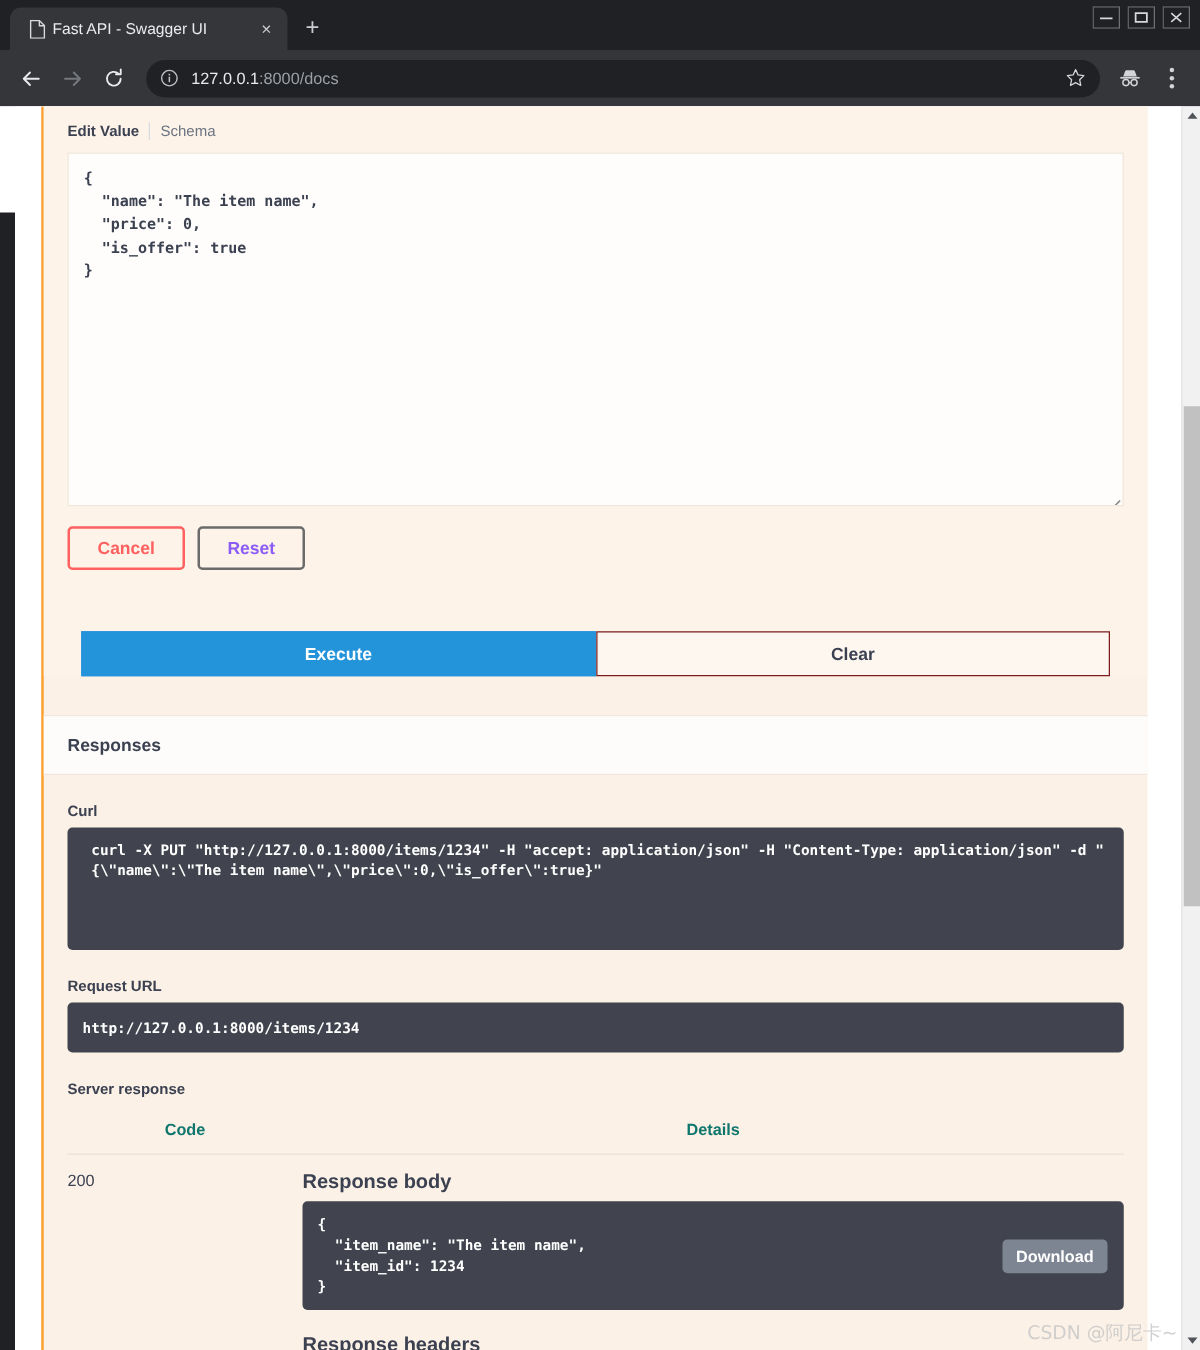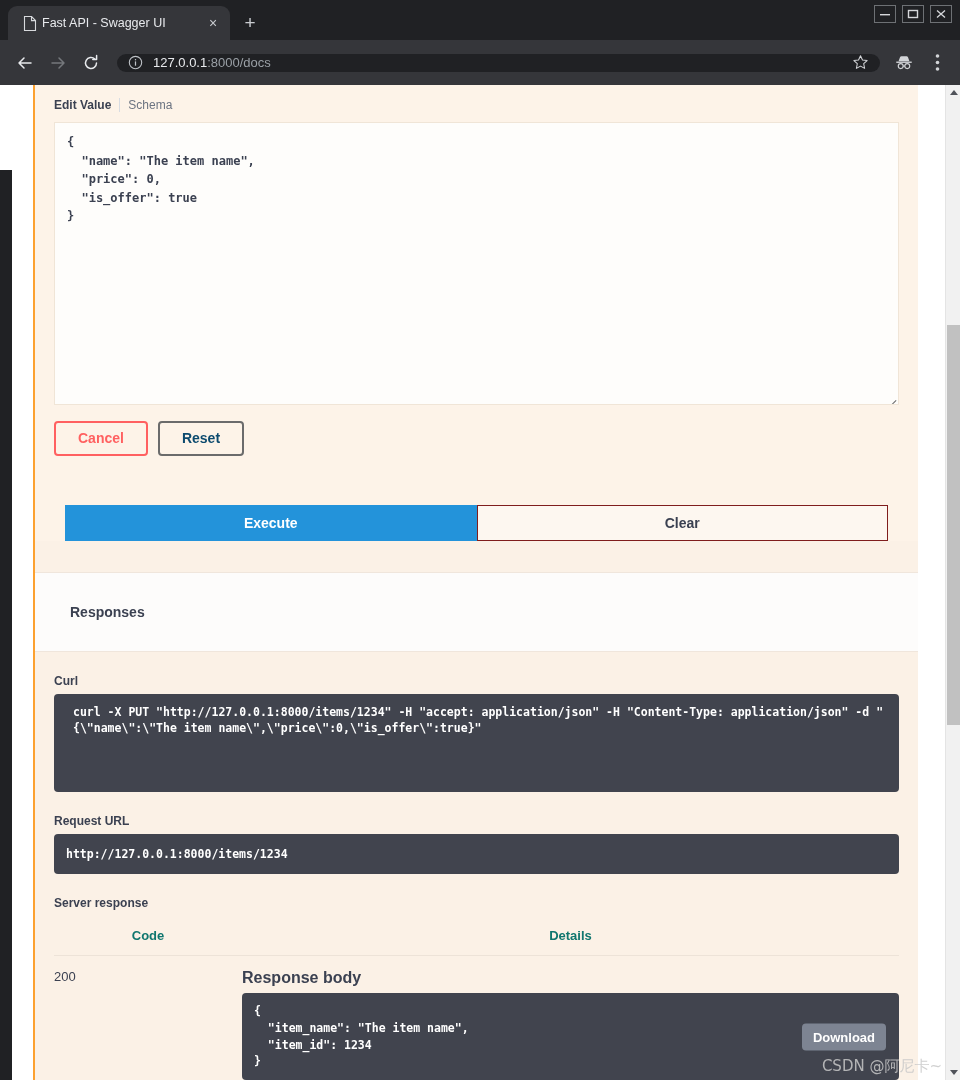--- a/index.html
+++ b/index.html
@@ -81,21 +81,21 @@
   }
   .nav-btn {
     width: 30px; height: 30px;
     display: flex; align-items: center; justify-content: center;
     border-radius: 50%;
     color: #e8eaed;
   }
   .nav-btn.disabled { color: #75787c; }
   .omnibox {
     flex: 1 1 auto;
-    height: 18px;
+    height: 30px;
     background: #202124;
     border-radius: 15px;
     margin: 0 6px 0 8px;
     display: flex; align-items: center;
     padding: 0 8px 0 11px;
     gap: 9px;
     position: relative;
   }
   .omni-info {
     width: 16px; height: 16px; flex: 0 0 auto;
@@ -211,21 +211,21 @@
     padding: 7px 22px;
     cursor: pointer;
     line-height: 1.2;
   }
   .btn-cancel {
     border: 2px solid #ff6060;
     color: #ff6060;
   }
   .btn-reset {
     border: 2px solid #6b6b6b;
-    color: #0c4a6e;
+    color: #8b5cf6;
   }
 
   .exec-row {
     display: flex;
     margin: 49px 11px 0 11px;
   }
   .btn-execute {
     flex: 1 1 50%;
     background: #2393da;
     border: 1px solid #2393da;
@@ -247,21 +247,21 @@
   }
 
   .responses-bar {
     background: #fdfcfb;
     border-top: 1px solid #f0e6dc;
     border-bottom: 1px solid #f0e6dc;
     margin-top: 31px;
     padding: 15px 19px;
   }
   .responses-bar h4 {
-    margin: 16px;
+    margin: 0;
     font-size: 14px; font-weight: bold;
     color: #3b4151;
   }
 
   .resp-body-area { padding: 0 19px; }
 
   .small-label {
     font-size: 12px; font-weight: bold;
     color: #3b4151;
     margin: 22px 0 6px 0;

